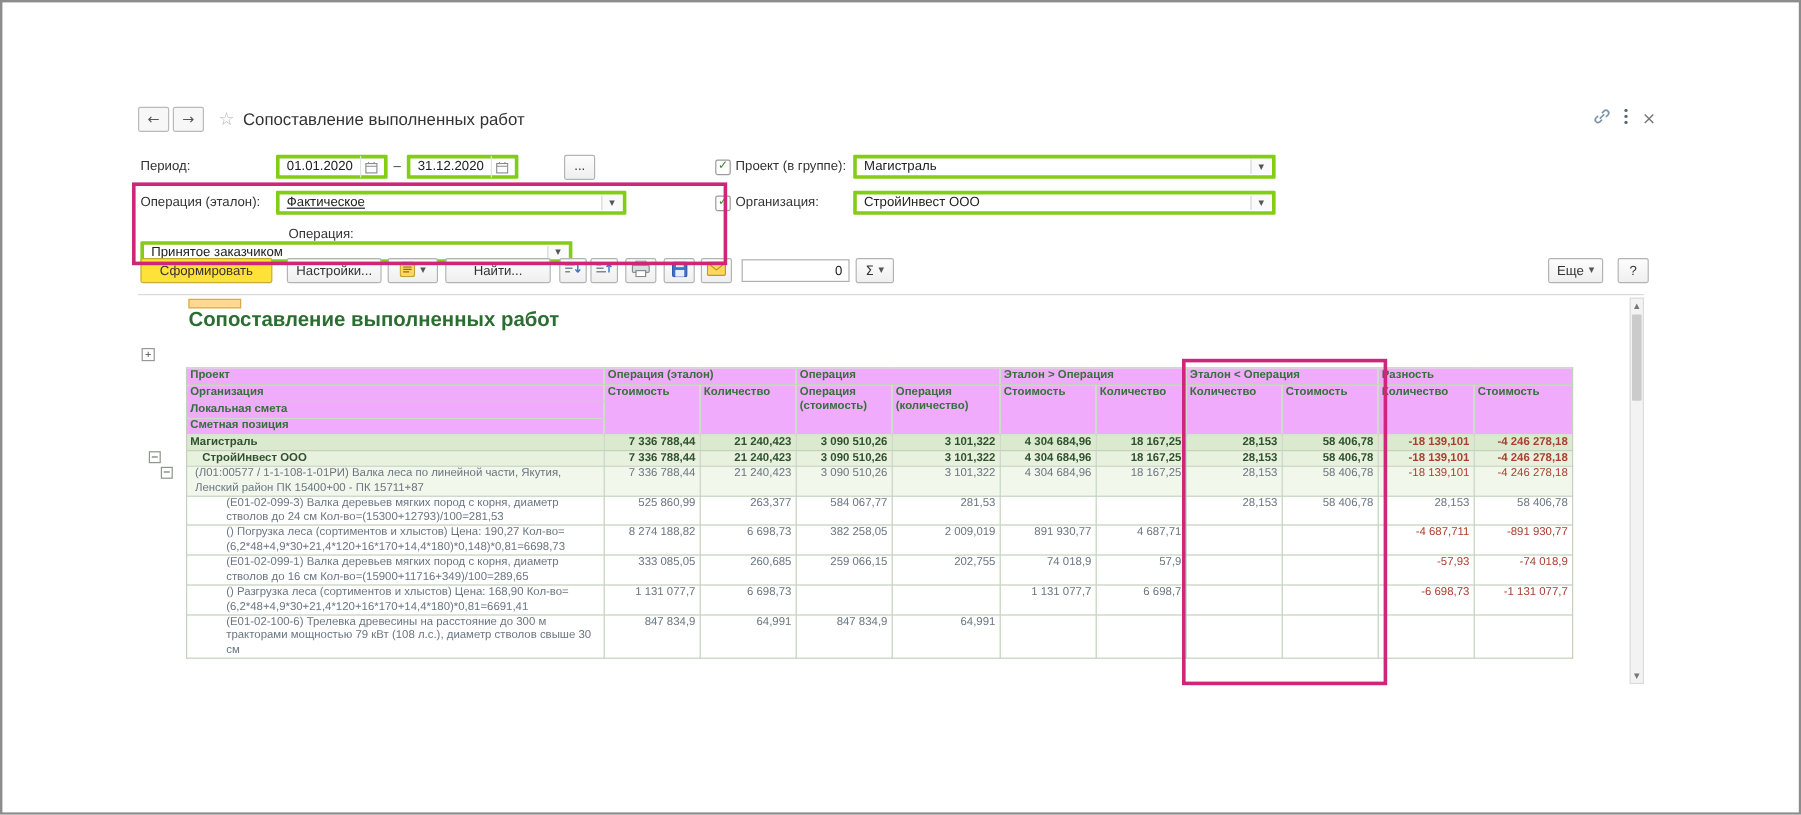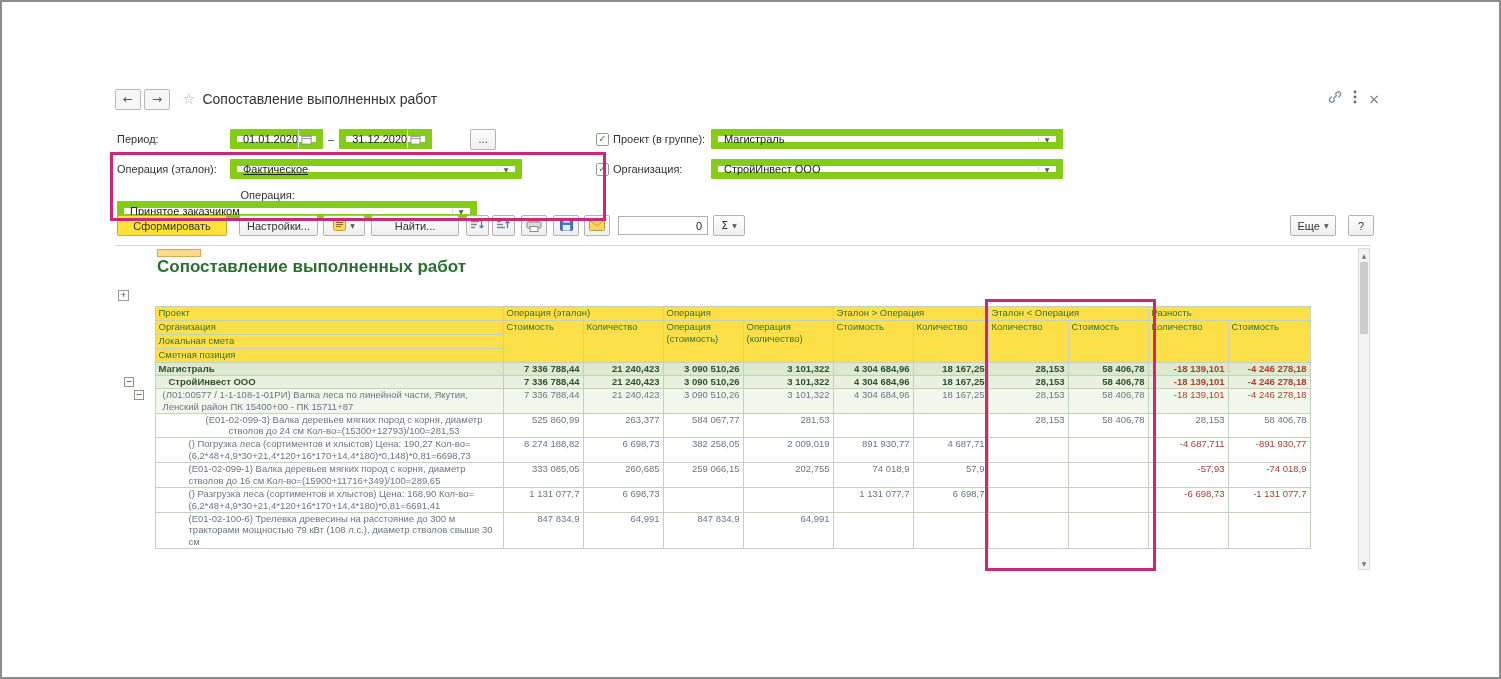--- a/index.html
+++ b/index.html
@@ -14,21 +14,21 @@
   .star{font-size:15px;color:#b5b5b5;margin:0 7px 0 9px;font-family:"DejaVu Sans",sans-serif;}
   .title{font-size:14px;color:#333;}
   .tb-icons{margin-left:auto;display:flex;align-items:center;gap:11px;}
   .close-x{font-size:14px;color:#777;font-family:"DejaVu Sans",sans-serif;}
 
   
   .f-row{position:absolute;display:flex;align-items:center;height:20px;}
   .f-label{font-size:11px;color:#333;}
   .lw{width:113px;flex:none;}
   .pw{width:98px;flex:none;margin-left:4px;}
-  .combo,.datebox{box-sizing:border-box;height:20px;border:7px solid #84cc16;background:#fff;
+  .combo,.datebox{box-sizing:border-box;height:20px;border:3px solid #84cc16;background:#fff;
         display:flex;align-items:center;font-size:11px;color:#222;border-radius:1px;position:relative;}
   .combo{padding:0 20px 0 6px;}
   .combo .arr{position:absolute;right:1px;top:1px;bottom:1px;width:16px;display:flex;align-items:center;
         justify-content:center;color:#555;font-size:6px;border-left:1px solid #d8d8d8;background:#fafafa;
         font-family:"DejaVu Sans",sans-serif;}
   .datebox{width:93px;padding:0 2px 0 6px;flex:none;}
   .datebox .cal{margin-left:auto;width:17px;height:18px;display:flex;align-items:center;justify-content:center;
         border-left:1px solid #e2e2e2;}
   .dash{font-size:11px;color:#333;margin:0 5px;}
   .chk{width:13px;height:13px;box-sizing:border-box;border:1px solid #9a9a9a;background:#fff;border-radius:2px;
@@ -47,21 +47,21 @@
        padding:0 5px;}
 
   
   .report{position:absolute;left:113px;top:243px;width:1255px;height:327px;border-top:1px solid #d9d9d9;background:#fff;}
   .sel-cell{position:absolute;left:42px;top:3px;width:44px;height:8px;background:#ffd98e;border:1px solid #d8ab4f;box-sizing:border-box;}
   .rpt-title{position:absolute;left:42px;top:11px;font-size:17px;font-weight:bold;color:#2c6e31;}
   .plusbox{position:absolute;left:3px;top:44px;width:11px;height:11px;box-sizing:border-box;border:1px solid #979797;
        background:#fff;font-size:9px;line-height:9px;text-align:center;color:#444;}
   .rpt-table{position:absolute;left:0;top:60px;border-collapse:collapse;table-layout:fixed;font-size:9.5px;line-height:1.25;}
   .rpt-table th,.rpt-table td{border:1px solid #c3d1bd;padding:0 3px;vertical-align:top;overflow:hidden;}
-  .rpt-table thead th{background:#fde047;color:#35703a;font-weight:normal;text-align:left;height:13px;}
+  .rpt-table thead th{background:#f0abfc;color:#35703a;font-weight:bold;text-align:left;height:13px;}
   .rpt-table .gutter{border:none !important;background:#fff !important;padding:0;}
   .num{text-align:right;white-space:nowrap;color:#6a7681;}
   .rowlabel{color:#6a7681;overflow-wrap:anywhere;}
   tr.level0 td:not(.gutter){background:#dbe9cf;color:#2f5130;font-weight:bold;}
   tr.level1 td:not(.gutter){background:#e8f1dd;color:#2f5130;font-weight:bold;}
   tr.level2 td:not(.gutter){background:#f2f7ec;}
   .rpt-table td.neg{color:#a8412f !important;}
   .exp{display:inline-flex;width:10px;height:10px;box-sizing:border-box;border:1px solid #8b968b;background:#fff;
        align-items:center;justify-content:center;font-size:8px;color:#333;margin-top:1px;font-family:"DejaVu Sans",sans-serif;}
 
@@ -342,21 +342,21 @@
             <td class="num">3 101,322</td>
             <td class="num">4 304 684,96</td>
             <td class="num">18 167,25</td>
             <td class="num">28,153</td>
             <td class="num">58 406,78</td>
             <td class="num neg">-18 139,101</td>
             <td class="num neg">-4 246 278,18</td>
           </tr>
           <tr class="level3">
             <td class="gutter"></td>
-            <td class="rowlabel" style="padding-left: 33px; text-align: center;">(Е01-02-099-3) Валка деревьев мягких пород с корня, диаметр стволов до 24 см Кол-во=(15300+12793)/100=281,53</td>
+            <td class="rowlabel" style="padding-left: 33px;">(Е01-02-099-3) Валка деревьев мягких пород с корня, диаметр стволов до 24 см Кол-во=(15300+12793)/100=281,53</td>
             <td class="num">525 860,99</td>
             <td class="num">263,377</td>
             <td class="num">584 067,77</td>
             <td class="num">281,53</td>
             <td class="num"></td>
             <td class="num"></td>
             <td class="num">28,153</td>
             <td class="num">58 406,78</td>
             <td class="num">28,153</td>
             <td class="num">58 406,78</td>

